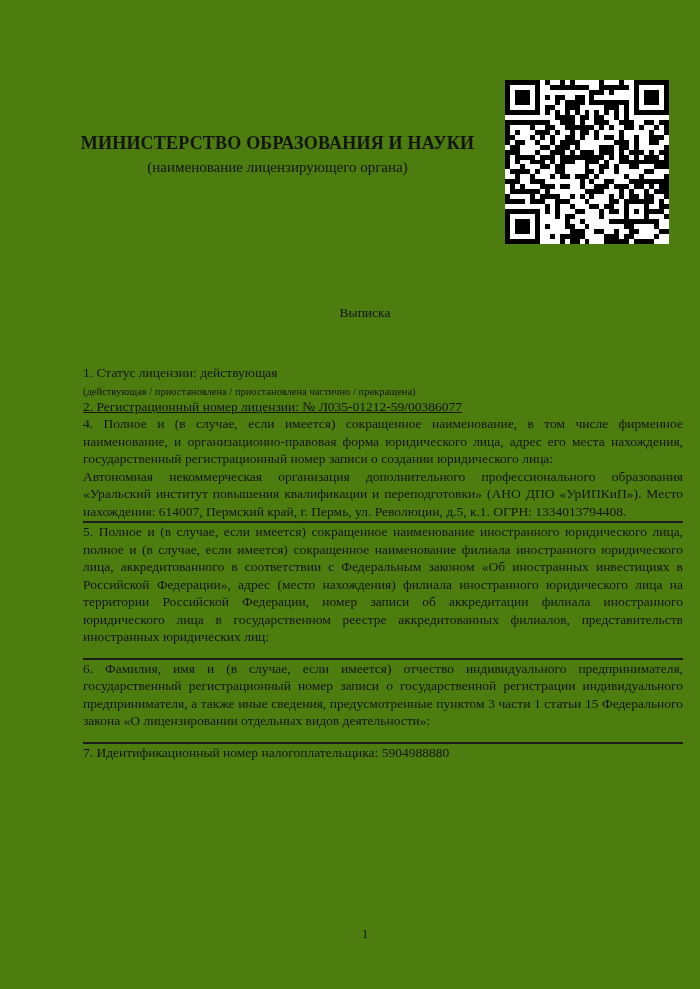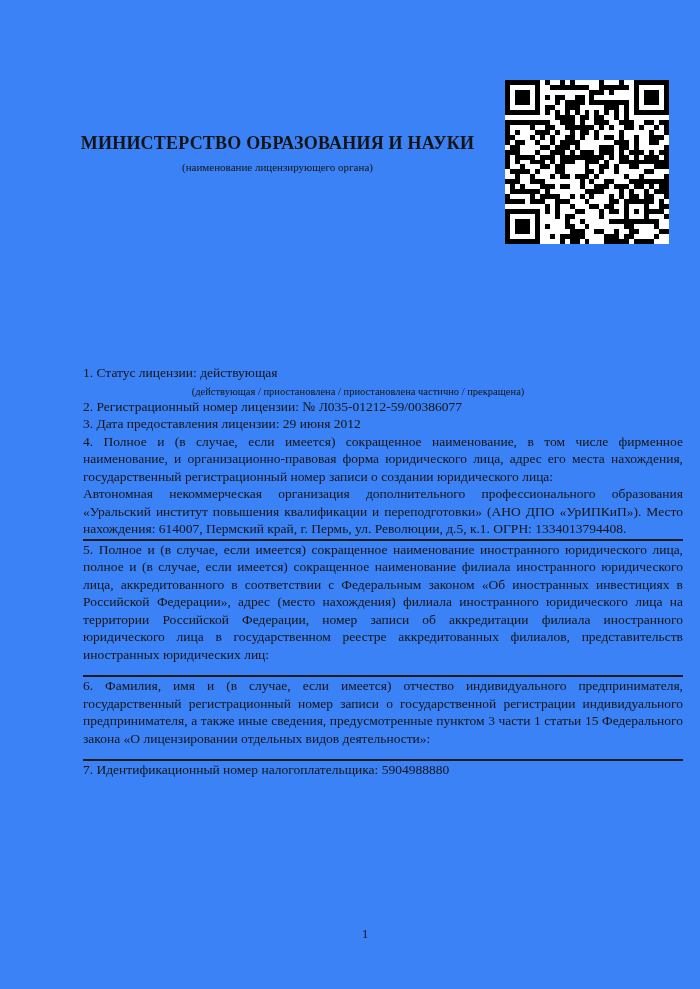--- a/index.html
+++ b/index.html
@@ -4,42 +4,42 @@
 <style>
   html, body {
     margin: 0;
     padding: 0;
     background: #ffffff;
   }
   .page {
     position: relative;
     width: 700px;
     height: 989px;
-    background: #3b82f6;
+    background: #4d7c0f;
     font-family: "Liberation Serif", serif;
     color: #141414;
     overflow: hidden;
   }
 
   
   .org-header {
     position: absolute;
     left: 65px;
     top: 131px;
     width: 425px;
     text-align: center;
   }
   .org-line {
     font-weight: bold;
     font-size: 18px;
     line-height: 24px;
     letter-spacing: 0.2px;
   }
   .org-caption {
-    font-size: 11px;
+    font-size: 15px;
     line-height: 11px;
     margin-top: 7px;
   }
 
   
   .qr-box {
     position: absolute;
     left: 505px;
     top: 80px;
     width: 164px;
@@ -65,29 +65,28 @@
     top: 364px;
     width: 600px;
     font-size: 13.5px;
     line-height: 17.5px;
   }
   .content p { margin: 0; }
   .just { text-align: justify; }
   .caption {
     font-size: 10.5px;
     line-height: 13px;
-    text-align: center;
     padding-right: 50px;
     margin-top: 3px;
   }
   .rule {
     border-top: 2px solid #1c1c1c;
     height: 0;
   }
-  .mt-item2   { margin-top: 20px; }
+  .mt-item2   { margin-top: 20px; text-decoration: underline; }
   .mt-item3   { margin-top: 16px; }
   .mt-item4   { margin-top: 13px; }
   .mt-rule4   { margin-top: 1px; }
   .mt-item5   { margin-top: 17px; }
   .mt-rule5   { margin-top: 12px; }
   .mt-item6   { margin-top: 20px; }
   .mt-rule6   { margin-top: 12px; }
   .mt-item7   { margin-top: 23px; }
 
   
@@ -111,30 +110,30 @@
   </div>
 
   <div class="qr-box">
     <svg viewBox="0 0 33 33" shape-rendering="crispEdges" aria-hidden="true">
       <rect x="0" y="0" width="33" height="33" fill="#ffffff"></rect>
       <path id="qr-path" fill="#000000" d="M0 0h1v1h-1zM1 0h1v1h-1zM2 0h1v1h-1zM3 0h1v1h-1zM4 0h1v1h-1zM5 0h1v1h-1zM6 0h1v1h-1zM8 0h1v1h-1zM11 0h1v1h-1zM13 0h1v1h-1zM19 0h1v1h-1zM23 0h1v1h-1zM26 0h1v1h-1zM27 0h1v1h-1zM28 0h1v1h-1zM29 0h1v1h-1zM30 0h1v1h-1zM31 0h1v1h-1zM32 0h1v1h-1zM0 1h1v1h-1zM6 1h1v1h-1zM9 1h1v1h-1zM10 1h1v1h-1zM11 1h1v1h-1zM12 1h1v1h-1zM13 1h1v1h-1zM14 1h1v1h-1zM15 1h1v1h-1zM16 1h1v1h-1zM19 1h1v1h-1zM20 1h1v1h-1zM21 1h1v1h-1zM22 1h1v1h-1zM23 1h1v1h-1zM24 1h1v1h-1zM26 1h1v1h-1zM32 1h1v1h-1zM0 2h1v1h-1zM2 2h1v1h-1zM3 2h1v1h-1zM4 2h1v1h-1zM6 2h1v1h-1zM17 2h1v1h-1zM18 2h1v1h-1zM19 2h1v1h-1zM21 2h1v1h-1zM26 2h1v1h-1zM28 2h1v1h-1zM29 2h1v1h-1zM30 2h1v1h-1zM32 2h1v1h-1zM0 3h1v1h-1zM2 3h1v1h-1zM3 3h1v1h-1zM4 3h1v1h-1zM6 3h1v1h-1zM8 3h1v1h-1zM10 3h1v1h-1zM11 3h1v1h-1zM14 3h1v1h-1zM15 3h1v1h-1zM17 3h1v1h-1zM26 3h1v1h-1zM28 3h1v1h-1zM29 3h1v1h-1zM30 3h1v1h-1zM32 3h1v1h-1zM0 4h1v1h-1zM2 4h1v1h-1zM3 4h1v1h-1zM4 4h1v1h-1zM6 4h1v1h-1zM10 4h1v1h-1zM12 4h1v1h-1zM13 4h1v1h-1zM14 4h1v1h-1zM15 4h1v1h-1zM17 4h1v1h-1zM18 4h1v1h-1zM19 4h1v1h-1zM20 4h1v1h-1zM21 4h1v1h-1zM22 4h1v1h-1zM23 4h1v1h-1zM24 4h1v1h-1zM26 4h1v1h-1zM28 4h1v1h-1zM29 4h1v1h-1zM30 4h1v1h-1zM32 4h1v1h-1zM0 5h1v1h-1zM6 5h1v1h-1zM8 5h1v1h-1zM9 5h1v1h-1zM12 5h1v1h-1zM13 5h1v1h-1zM14 5h1v1h-1zM20 5h1v1h-1zM21 5h1v1h-1zM22 5h1v1h-1zM24 5h1v1h-1zM26 5h1v1h-1zM32 5h1v1h-1zM0 6h1v1h-1zM1 6h1v1h-1zM2 6h1v1h-1zM3 6h1v1h-1zM4 6h1v1h-1zM5 6h1v1h-1zM6 6h1v1h-1zM8 6h1v1h-1zM10 6h1v1h-1zM12 6h1v1h-1zM14 6h1v1h-1zM16 6h1v1h-1zM18 6h1v1h-1zM20 6h1v1h-1zM22 6h1v1h-1zM24 6h1v1h-1zM26 6h1v1h-1zM27 6h1v1h-1zM28 6h1v1h-1zM29 6h1v1h-1zM30 6h1v1h-1zM31 6h1v1h-1zM32 6h1v1h-1zM10 7h1v1h-1zM11 7h1v1h-1zM12 7h1v1h-1zM13 7h1v1h-1zM15 7h1v1h-1zM16 7h1v1h-1zM18 7h1v1h-1zM19 7h1v1h-1zM22 7h1v1h-1zM24 7h1v1h-1zM0 8h1v1h-1zM1 8h1v1h-1zM2 8h1v1h-1zM3 8h1v1h-1zM4 8h1v1h-1zM5 8h1v1h-1zM6 8h1v1h-1zM7 8h1v1h-1zM8 8h1v1h-1zM11 8h1v1h-1zM12 8h1v1h-1zM13 8h1v1h-1zM15 8h1v1h-1zM18 8h1v1h-1zM19 8h1v1h-1zM20 8h1v1h-1zM23 8h1v1h-1zM24 8h1v1h-1zM25 8h1v1h-1zM28 8h1v1h-1zM29 8h1v1h-1zM31 8h1v1h-1zM32 8h1v1h-1zM0 9h1v1h-1zM5 9h1v1h-1zM8 9h1v1h-1zM9 9h1v1h-1zM12 9h1v1h-1zM13 9h1v1h-1zM14 9h1v1h-1zM15 9h1v1h-1zM16 9h1v1h-1zM17 9h1v1h-1zM19 9h1v1h-1zM21 9h1v1h-1zM24 9h1v1h-1zM25 9h1v1h-1zM27 9h1v1h-1zM30 9h1v1h-1zM32 9h1v1h-1zM0 10h1v1h-1zM2 10h1v1h-1zM6 10h1v1h-1zM7 10h1v1h-1zM8 10h1v1h-1zM10 10h1v1h-1zM13 10h1v1h-1zM15 10h1v1h-1zM16 10h1v1h-1zM18 10h1v1h-1zM23 10h1v1h-1zM29 10h1v1h-1zM32 10h1v1h-1zM0 11h1v1h-1zM1 11h1v1h-1zM5 11h1v1h-1zM7 11h1v1h-1zM9 11h1v1h-1zM12 11h1v1h-1zM13 11h1v1h-1zM15 11h1v1h-1zM18 11h1v1h-1zM20 11h1v1h-1zM21 11h1v1h-1zM23 11h1v1h-1zM26 11h1v1h-1zM29 11h1v1h-1zM30 11h1v1h-1zM31 11h1v1h-1zM0 12h1v1h-1zM2 12h1v1h-1zM3 12h1v1h-1zM6 12h1v1h-1zM9 12h1v1h-1zM11 12h1v1h-1zM12 12h1v1h-1zM13 12h1v1h-1zM14 12h1v1h-1zM22 12h1v1h-1zM23 12h1v1h-1zM24 12h1v1h-1zM26 12h1v1h-1zM29 12h1v1h-1zM30 12h1v1h-1zM1 13h1v1h-1zM2 13h1v1h-1zM7 13h1v1h-1zM8 13h1v1h-1zM10 13h1v1h-1zM11 13h1v1h-1zM12 13h1v1h-1zM14 13h1v1h-1zM19 13h1v1h-1zM20 13h1v1h-1zM21 13h1v1h-1zM23 13h1v1h-1zM24 13h1v1h-1zM26 13h1v1h-1zM32 13h1v1h-1zM0 14h1v1h-1zM1 14h1v1h-1zM2 14h1v1h-1zM6 14h1v1h-1zM9 14h1v1h-1zM10 14h1v1h-1zM11 14h1v1h-1zM13 14h1v1h-1zM15 14h1v1h-1zM16 14h1v1h-1zM17 14h1v1h-1zM19 14h1v1h-1zM20 14h1v1h-1zM21 14h1v1h-1zM23 14h1v1h-1zM25 14h1v1h-1zM26 14h1v1h-1zM27 14h1v1h-1zM29 14h1v1h-1zM31 14h1v1h-1zM32 14h1v1h-1zM0 15h1v1h-1zM2 15h1v1h-1zM3 15h1v1h-1zM4 15h1v1h-1zM5 15h1v1h-1zM7 15h1v1h-1zM8 15h1v1h-1zM9 15h1v1h-1zM11 15h1v1h-1zM12 15h1v1h-1zM13 15h1v1h-1zM14 15h1v1h-1zM15 15h1v1h-1zM16 15h1v1h-1zM17 15h1v1h-1zM18 15h1v1h-1zM19 15h1v1h-1zM21 15h1v1h-1zM23 15h1v1h-1zM24 15h1v1h-1zM26 15h1v1h-1zM28 15h1v1h-1zM29 15h1v1h-1zM30 15h1v1h-1zM32 15h1v1h-1zM0 16h1v1h-1zM2 16h1v1h-1zM5 16h1v1h-1zM6 16h1v1h-1zM7 16h1v1h-1zM9 16h1v1h-1zM11 16h1v1h-1zM12 16h1v1h-1zM13 16h1v1h-1zM16 16h1v1h-1zM17 16h1v1h-1zM18 16h1v1h-1zM20 16h1v1h-1zM23 16h1v1h-1zM24 16h1v1h-1zM25 16h1v1h-1zM26 16h1v1h-1zM27 16h1v1h-1zM28 16h1v1h-1zM29 16h1v1h-1zM30 16h1v1h-1zM31 16h1v1h-1zM32 16h1v1h-1zM0 17h1v1h-1zM3 17h1v1h-1zM7 17h1v1h-1zM8 17h1v1h-1zM10 17h1v1h-1zM11 17h1v1h-1zM16 17h1v1h-1zM19 17h1v1h-1zM20 17h1v1h-1zM22 17h1v1h-1zM25 17h1v1h-1zM26 17h1v1h-1zM30 17h1v1h-1zM31 17h1v1h-1zM32 17h1v1h-1zM1 18h1v1h-1zM2 18h1v1h-1zM3 18h1v1h-1zM4 18h1v1h-1zM6 18h1v1h-1zM10 18h1v1h-1zM11 18h1v1h-1zM16 18h1v1h-1zM17 18h1v1h-1zM19 18h1v1h-1zM22 18h1v1h-1zM28 18h1v1h-1zM29 18h1v1h-1zM2 19h1v1h-1zM5 19h1v1h-1zM9 19h1v1h-1zM11 19h1v1h-1zM12 19h1v1h-1zM14 19h1v1h-1zM15 19h1v1h-1zM16 19h1v1h-1zM18 19h1v1h-1zM24 19h1v1h-1zM27 19h1v1h-1zM32 19h1v1h-1zM0 20h1v1h-1zM1 20h1v1h-1zM2 20h1v1h-1zM5 20h1v1h-1zM6 20h1v1h-1zM7 20h1v1h-1zM15 20h1v1h-1zM17 20h1v1h-1zM20 20h1v1h-1zM21 20h1v1h-1zM25 20h1v1h-1zM26 20h1v1h-1zM27 20h1v1h-1zM28 20h1v1h-1zM29 20h1v1h-1zM30 20h1v1h-1zM31 20h1v1h-1zM32 20h1v1h-1zM1 21h1v1h-1zM3 21h1v1h-1zM7 21h1v1h-1zM8 21h1v1h-1zM9 21h1v1h-1zM11 21h1v1h-1zM12 21h1v1h-1zM15 21h1v1h-1zM18 21h1v1h-1zM19 21h1v1h-1zM20 21h1v1h-1zM22 21h1v1h-1zM23 21h1v1h-1zM24 21h1v1h-1zM26 21h1v1h-1zM27 21h1v1h-1zM29 21h1v1h-1zM31 21h1v1h-1zM32 21h1v1h-1zM1 22h1v1h-1zM2 22h1v1h-1zM3 22h1v1h-1zM4 22h1v1h-1zM5 22h1v1h-1zM6 22h1v1h-1zM8 22h1v1h-1zM16 22h1v1h-1zM17 22h1v1h-1zM18 22h1v1h-1zM19 22h1v1h-1zM23 22h1v1h-1zM25 22h1v1h-1zM28 22h1v1h-1zM30 22h1v1h-1zM31 22h1v1h-1zM32 22h1v1h-1zM0 23h1v1h-1zM5 23h1v1h-1zM7 23h1v1h-1zM8 23h1v1h-1zM9 23h1v1h-1zM10 23h1v1h-1zM13 23h1v1h-1zM15 23h1v1h-1zM17 23h1v1h-1zM21 23h1v1h-1zM23 23h1v1h-1zM25 23h1v1h-1zM26 23h1v1h-1zM28 23h1v1h-1zM29 23h1v1h-1zM32 23h1v1h-1zM0 24h1v1h-1zM1 24h1v1h-1zM2 24h1v1h-1zM3 24h1v1h-1zM5 24h1v1h-1zM6 24h1v1h-1zM7 24h1v1h-1zM10 24h1v1h-1zM11 24h1v1h-1zM12 24h1v1h-1zM16 24h1v1h-1zM21 24h1v1h-1zM22 24h1v1h-1zM24 24h1v1h-1zM25 24h1v1h-1zM26 24h1v1h-1zM27 24h1v1h-1zM28 24h1v1h-1zM29 24h1v1h-1zM31 24h1v1h-1zM8 25h1v1h-1zM10 25h1v1h-1zM13 25h1v1h-1zM17 25h1v1h-1zM18 25h1v1h-1zM20 25h1v1h-1zM21 25h1v1h-1zM24 25h1v1h-1zM28 25h1v1h-1zM31 25h1v1h-1zM32 25h1v1h-1zM0 26h1v1h-1zM1 26h1v1h-1zM2 26h1v1h-1zM3 26h1v1h-1zM4 26h1v1h-1zM5 26h1v1h-1zM6 26h1v1h-1zM8 26h1v1h-1zM10 26h1v1h-1zM14 26h1v1h-1zM15 26h1v1h-1zM19 26h1v1h-1zM21 26h1v1h-1zM22 26h1v1h-1zM24 26h1v1h-1zM26 26h1v1h-1zM28 26h1v1h-1zM29 26h1v1h-1zM30 26h1v1h-1zM31 26h1v1h-1zM0 27h1v1h-1zM6 27h1v1h-1zM10 27h1v1h-1zM12 27h1v1h-1zM13 27h1v1h-1zM19 27h1v1h-1zM24 27h1v1h-1zM28 27h1v1h-1zM32 27h1v1h-1zM0 28h1v1h-1zM2 28h1v1h-1zM3 28h1v1h-1zM4 28h1v1h-1zM6 28h1v1h-1zM12 28h1v1h-1zM15 28h1v1h-1zM21 28h1v1h-1zM22 28h1v1h-1zM23 28h1v1h-1zM24 28h1v1h-1zM25 28h1v1h-1zM26 28h1v1h-1zM27 28h1v1h-1zM28 28h1v1h-1zM29 28h1v1h-1zM30 28h1v1h-1zM0 29h1v1h-1zM2 29h1v1h-1zM3 29h1v1h-1zM4 29h1v1h-1zM6 29h1v1h-1zM8 29h1v1h-1zM12 29h1v1h-1zM13 29h1v1h-1zM16 29h1v1h-1zM24 29h1v1h-1zM25 29h1v1h-1zM30 29h1v1h-1zM0 30h1v1h-1zM2 30h1v1h-1zM3 30h1v1h-1zM4 30h1v1h-1zM6 30h1v1h-1zM13 30h1v1h-1zM14 30h1v1h-1zM15 30h1v1h-1zM18 30h1v1h-1zM19 30h1v1h-1zM22 30h1v1h-1zM25 30h1v1h-1zM26 30h1v1h-1zM31 30h1v1h-1zM32 30h1v1h-1zM0 31h1v1h-1zM6 31h1v1h-1zM9 31h1v1h-1zM11 31h1v1h-1zM12 31h1v1h-1zM13 31h1v1h-1zM14 31h1v1h-1zM15 31h1v1h-1zM20 31h1v1h-1zM21 31h1v1h-1zM22 31h1v1h-1zM24 31h1v1h-1zM25 31h1v1h-1zM30 31h1v1h-1zM0 32h1v1h-1zM1 32h1v1h-1zM2 32h1v1h-1zM3 32h1v1h-1zM4 32h1v1h-1zM5 32h1v1h-1zM6 32h1v1h-1zM11 32h1v1h-1zM13 32h1v1h-1zM14 32h1v1h-1zM16 32h1v1h-1zM20 32h1v1h-1zM21 32h1v1h-1zM22 32h1v1h-1zM23 32h1v1h-1zM24 32h1v1h-1zM26 32h1v1h-1zM27 32h1v1h-1zM28 32h1v1h-1zM29 32h1v1h-1z"></path>
     </svg>
   </div>
 
   <div class="doc-title">
+    <div>Выписка</div>
   </div>
 
   <div class="content">
 
     <p>1. Статус лицензии: действующая</p>
     <div class="caption">(действующая / приостановлена / приостановлена частично / прекращена)</div>
 
     <p class="mt-item2">2. Регистрационный номер лицензии: № Л035-01212-59/00386077</p>
 
-    <p class="mt-item3">3. Дата предоставления лицензии: 29 июня 2012</p>
 
     <p class="just mt-item4">4. Полное и (в случае, если имеется) сокращенное наименование, в том числе фирменное наименование, и организационно-правовая форма юридического лица, адрес его места нахождения, государственный регистрационный номер записи о создании юридического лица:</p>
     <p class="just">Автономная некоммерческая организация дополнительного профессионального образования «Уральский институт повышения квалификации и переподготовки» (АНО ДПО «УрИПКиП»). Место нахождения: 614007, Пермский край, г. Пермь, ул. Революции, д.5, к.1. ОГРН: 1334013794408.</p>
     <div class="rule mt-rule4"></div>
 
     <p class="just mt-item5">5. Полное и (в случае, если имеется) сокращенное наименование иностранного юридического лица, полное и (в случае, если имеется) сокращенное наименование филиала иностранного юридического лица, аккредитованного в соответствии с Федеральным законом «Об иностранных инвестициях в Российской Федерации», адрес (место нахождения) филиала иностранного юридического лица на территории Российской Федерации, номер записи об аккредитации филиала иностранного юридического лица в государственном реестре аккредитованных филиалов, представительств иностранных юридических лиц:</p>
     <div class="rule mt-rule5"></div>
 
     <p class="just mt-item6">6. Фамилия, имя и (в случае, если имеется) отчество индивидуального предпринимателя, государственный регистрационный номер записи о государственной регистрации индивидуального предпринимателя, а также иные сведения, предусмотренные пунктом 3 части 1 статьи 15 Федерального закона «О лицензировании отдельных видов деятельности»:</p>
     <div class="rule mt-rule6"></div>

